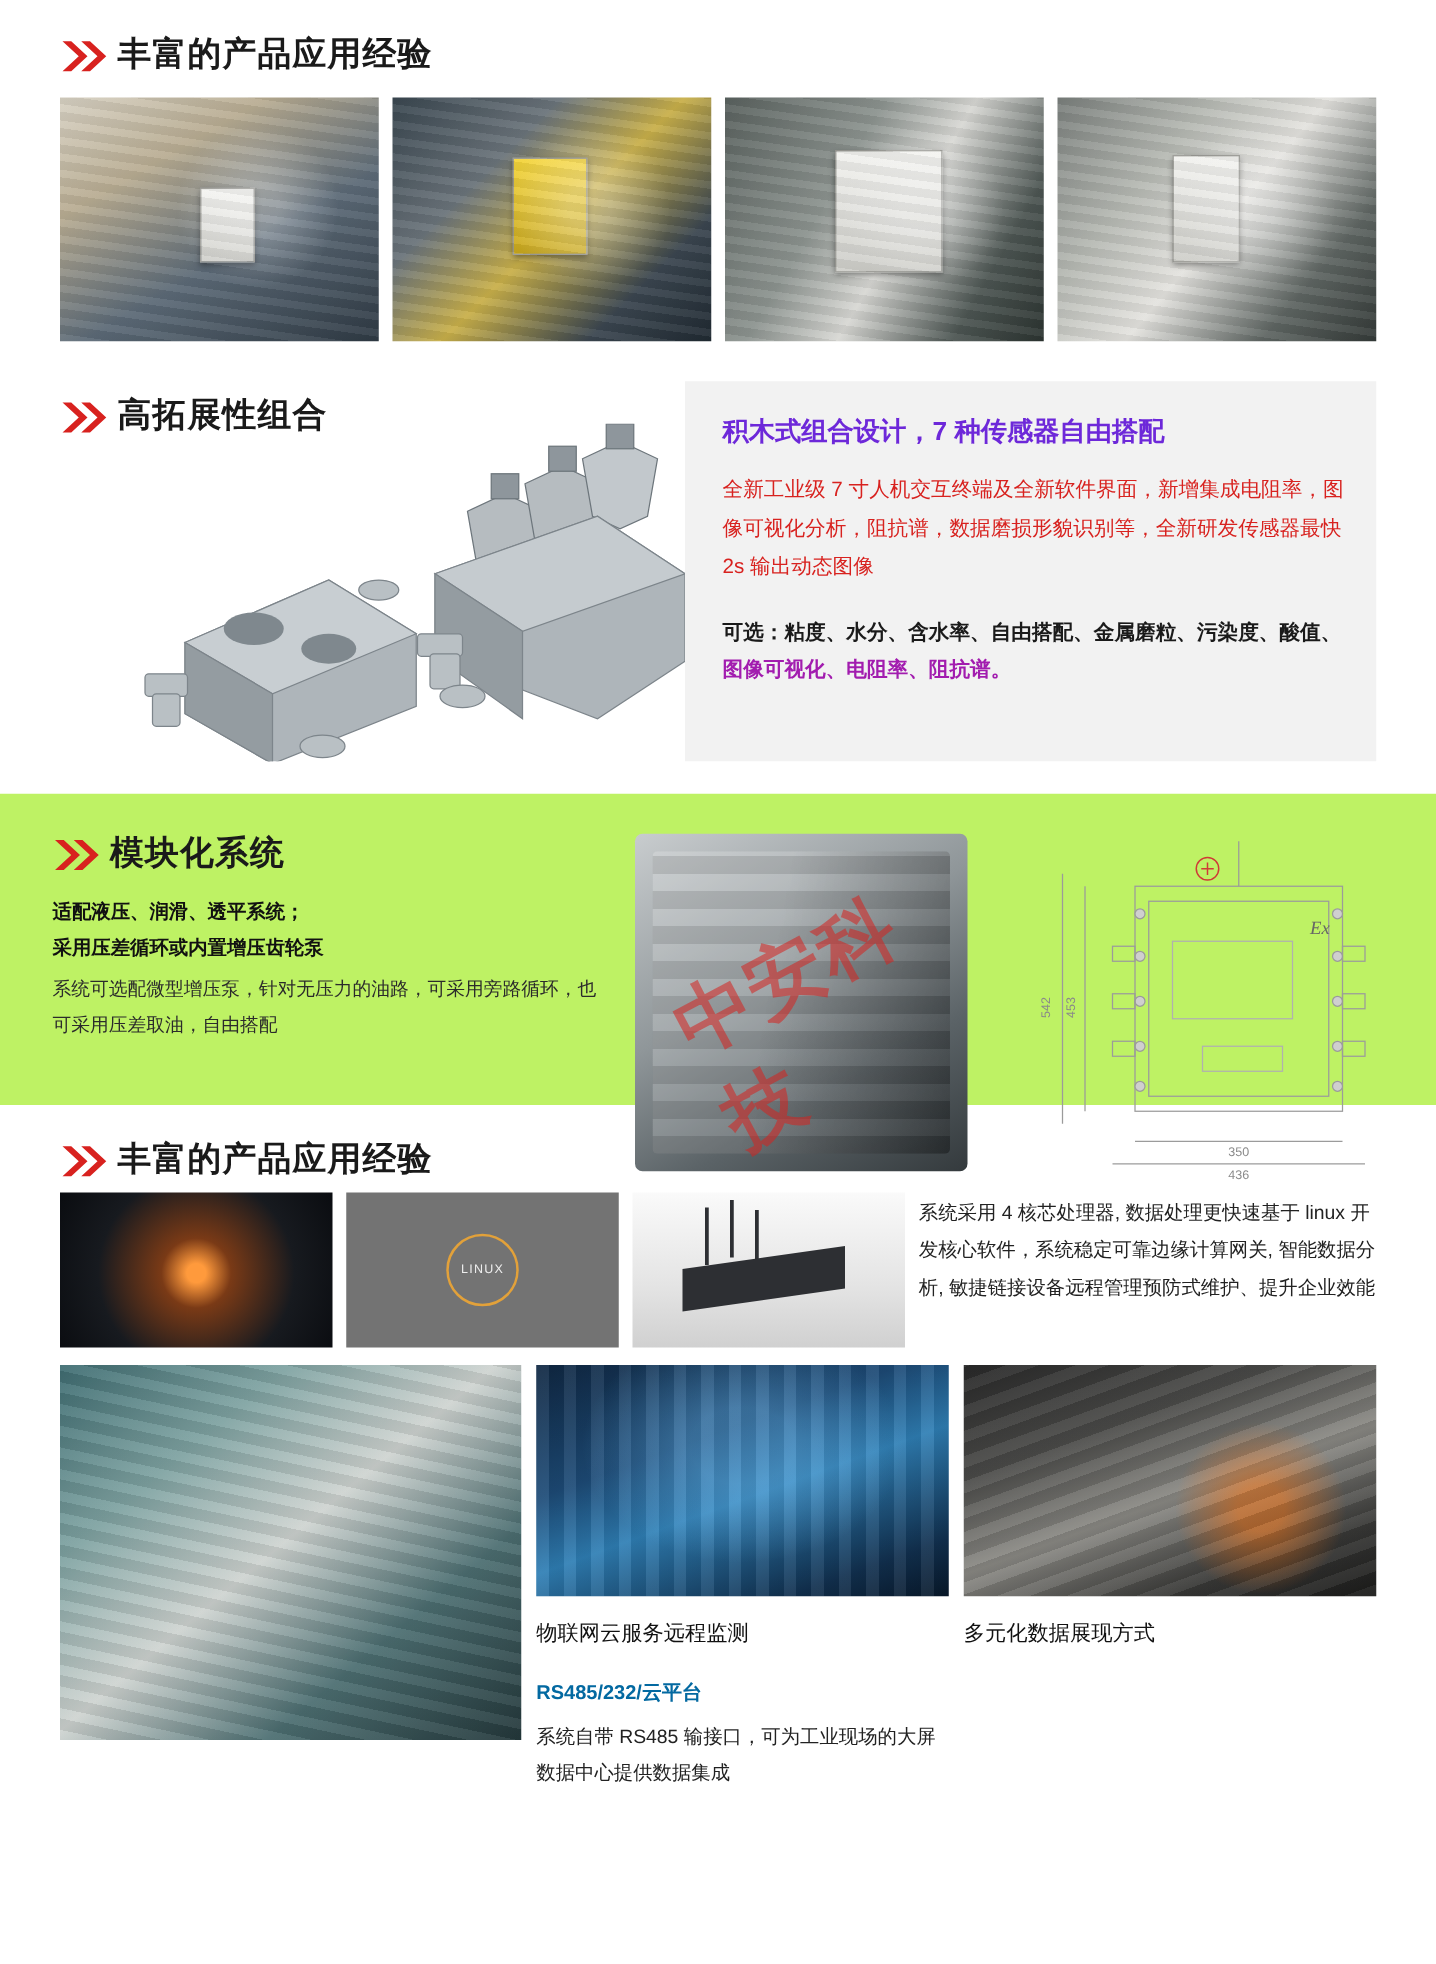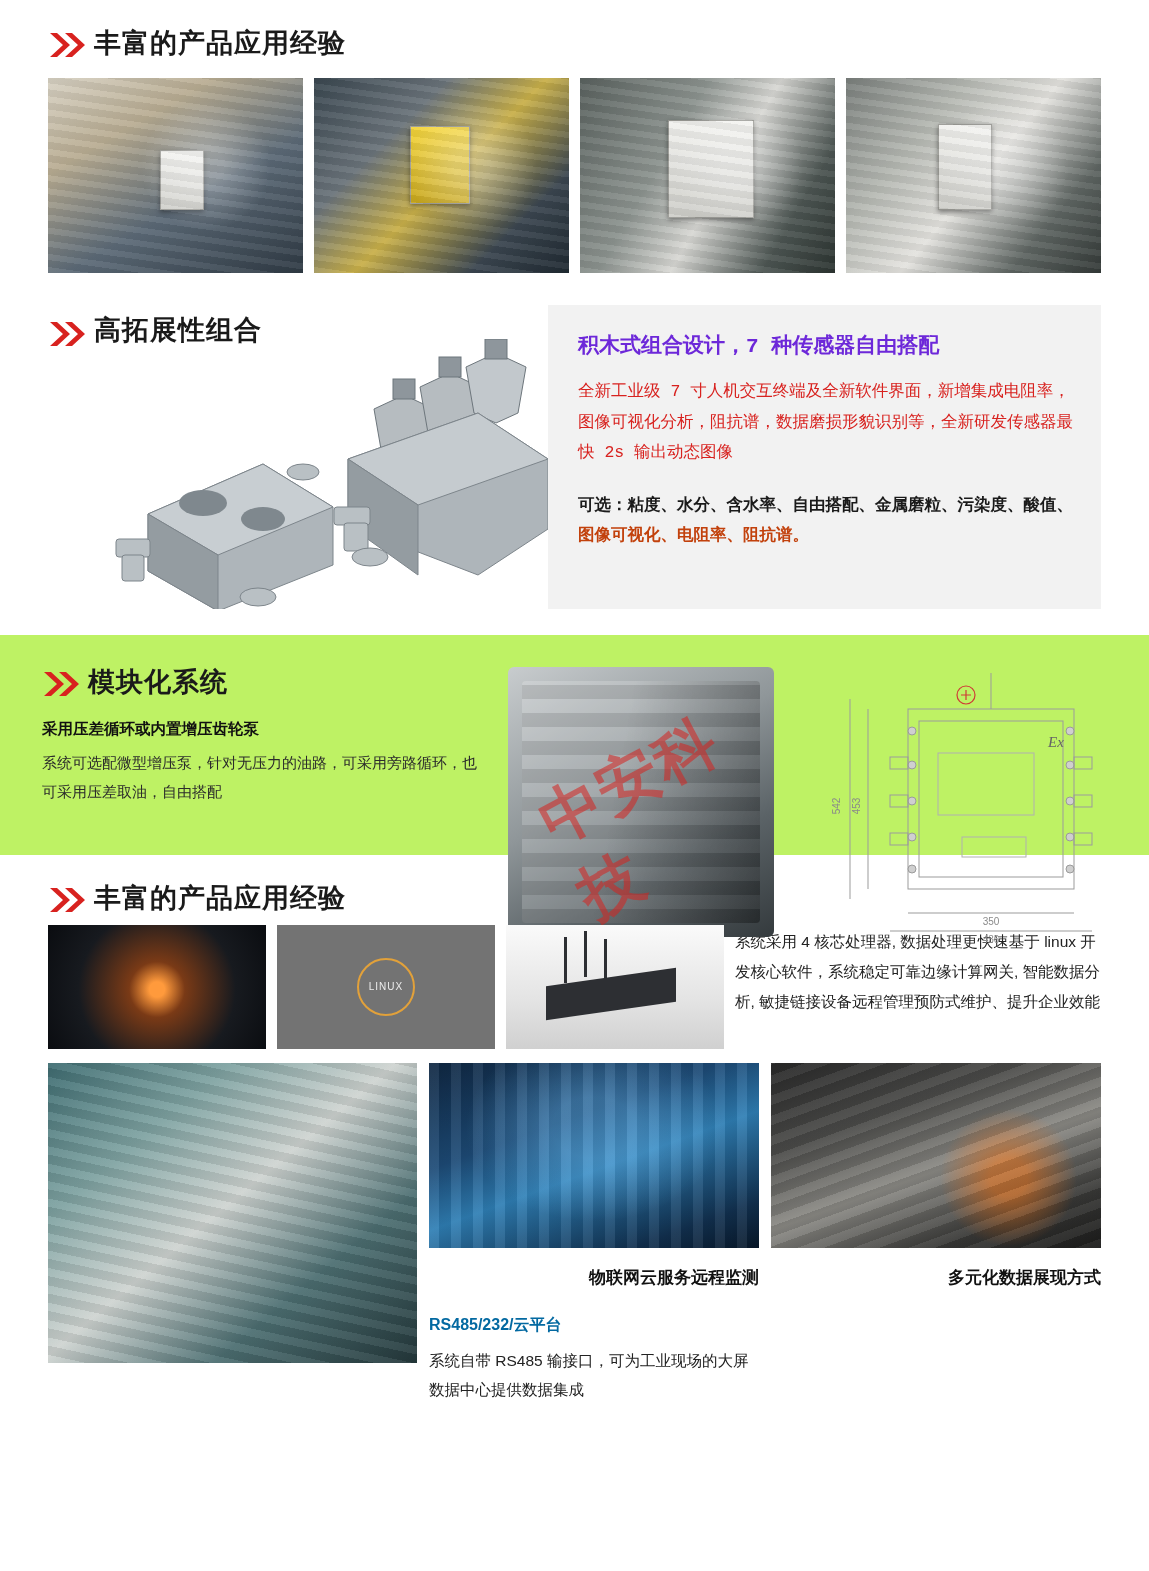--- a/index.html
+++ b/index.html
@@ -64,21 +64,21 @@
       radial-gradient(circle at 62% 45%, rgba(255,255,255,.30) 0 9%, rgba(255,255,255,0) 34%);
   }
   .box-white {
     position: absolute;
     background: linear-gradient(180deg,#f2f2ef,#cfcfca);
     border: 1px solid #9a9a95;
     box-shadow: 0 2px 5px rgba(0,0,0,.45);
   }
 
   
-  .sec2 { margin-top: 32px; display: flex; gap: 0; font-family: Liberation Mono, monospace; }
+  .sec2 { margin-top: 32px; display: flex; gap: 0; }
   .sec2-left {
     width: 525px;
     position: relative;
   }
   .sec2-left .sec-head { margin-top: 14px; }
   .render-3d {
     position: relative;
     height: 270px;
     margin-top: -10px;
   }
@@ -98,21 +98,21 @@
     font-size: 16.5px;
     line-height: 1.85;
     margin-bottom: 22px;
   }
   .panel-opt {
     font-size: 16.5px;
     line-height: 1.85;
     color: #1a1a1a;
     font-weight: bold;
   }
-  .panel-opt .hl { color: #c2410c; }
+  .panel-opt .hl { color: #a21caf; }
 
   
   .sec3 {
     margin-top: 26px;
     background: #bef264;
     display: flex;
     padding: 22px 0 26px 0;
   }
   .sec3-left { width: 500px; padding: 12px 20px 0 42px; }
   .sec3-left .sec-head { margin-bottom: 20px; }
@@ -204,21 +204,21 @@
     width: 330px; height: 185px;
     background: linear-gradient(160deg,#2a2a2a 0%,#4d4d4b 30%,#8e8d88 55%,#3b3b39 80%,#1b1b1a 100%);
     position: relative; overflow: hidden;
   }
   .right-photo::after{
     content:""; position:absolute; inset:0;
     background:
       repeating-linear-gradient(-20deg, rgba(255,255,255,.05) 0 9px, rgba(0,0,0,.10) 9px 19px),
       radial-gradient(circle at 72% 62%, rgba(255,120,20,.55) 0 7%, rgba(0,0,0,0) 26%);
   }
-  .cap-bold { font-size: 17px; font-weight: bold; color: #111; margin-top: 18px; text-align: right; }
+  .cap-bold { font-size: 17px; font-weight: normal; color: #111; margin-top: 18px; }
   .cap-sub { font-size: 16px; font-weight: bold; color: #0369a1; margin-top: 26px; }
   .cap-p { font-size: 15.5px; color: #222; line-height: 1.9; margin-top: 10px; }
 
   .content { padding: 0 48px; }
 </style>
 </head>
 <body>
 
 <div class="page">
 
@@ -318,20 +318,21 @@
     <div class="sec3-left">
       <div class="sec-head">
         <span class="chev">
           <svg width="38" height="30" viewBox="0 0 38 30">
             <path d="M2 3 L15 15 L2 27 L9 27 L22 15 L9 3 Z" fill="#d8221f"></path>
             <path d="M17 3 L30 15 L17 27 L24 27 L37 15 L24 3 Z" fill="#d8221f"></path>
           </svg>
         </span>
         <span class="sec-title">模块化系统</span>
       </div>
+      <p class="s3-h">适配液压、润滑、透平系统；</p>
       <p class="s3-h">采用压差循环或内置增压齿轮泵</p>
       <p class="s3-p">系统可选配微型增压泵，针对无压力的油路，可采用旁路循环，也可采用压差取油，自由搭配</p>
     </div>
 
     <div class="sec3-mid">
       <div class="device-open"></div>
       <div class="wm">中安科技</div>
     </div>
 
     <div class="sec3-right">

